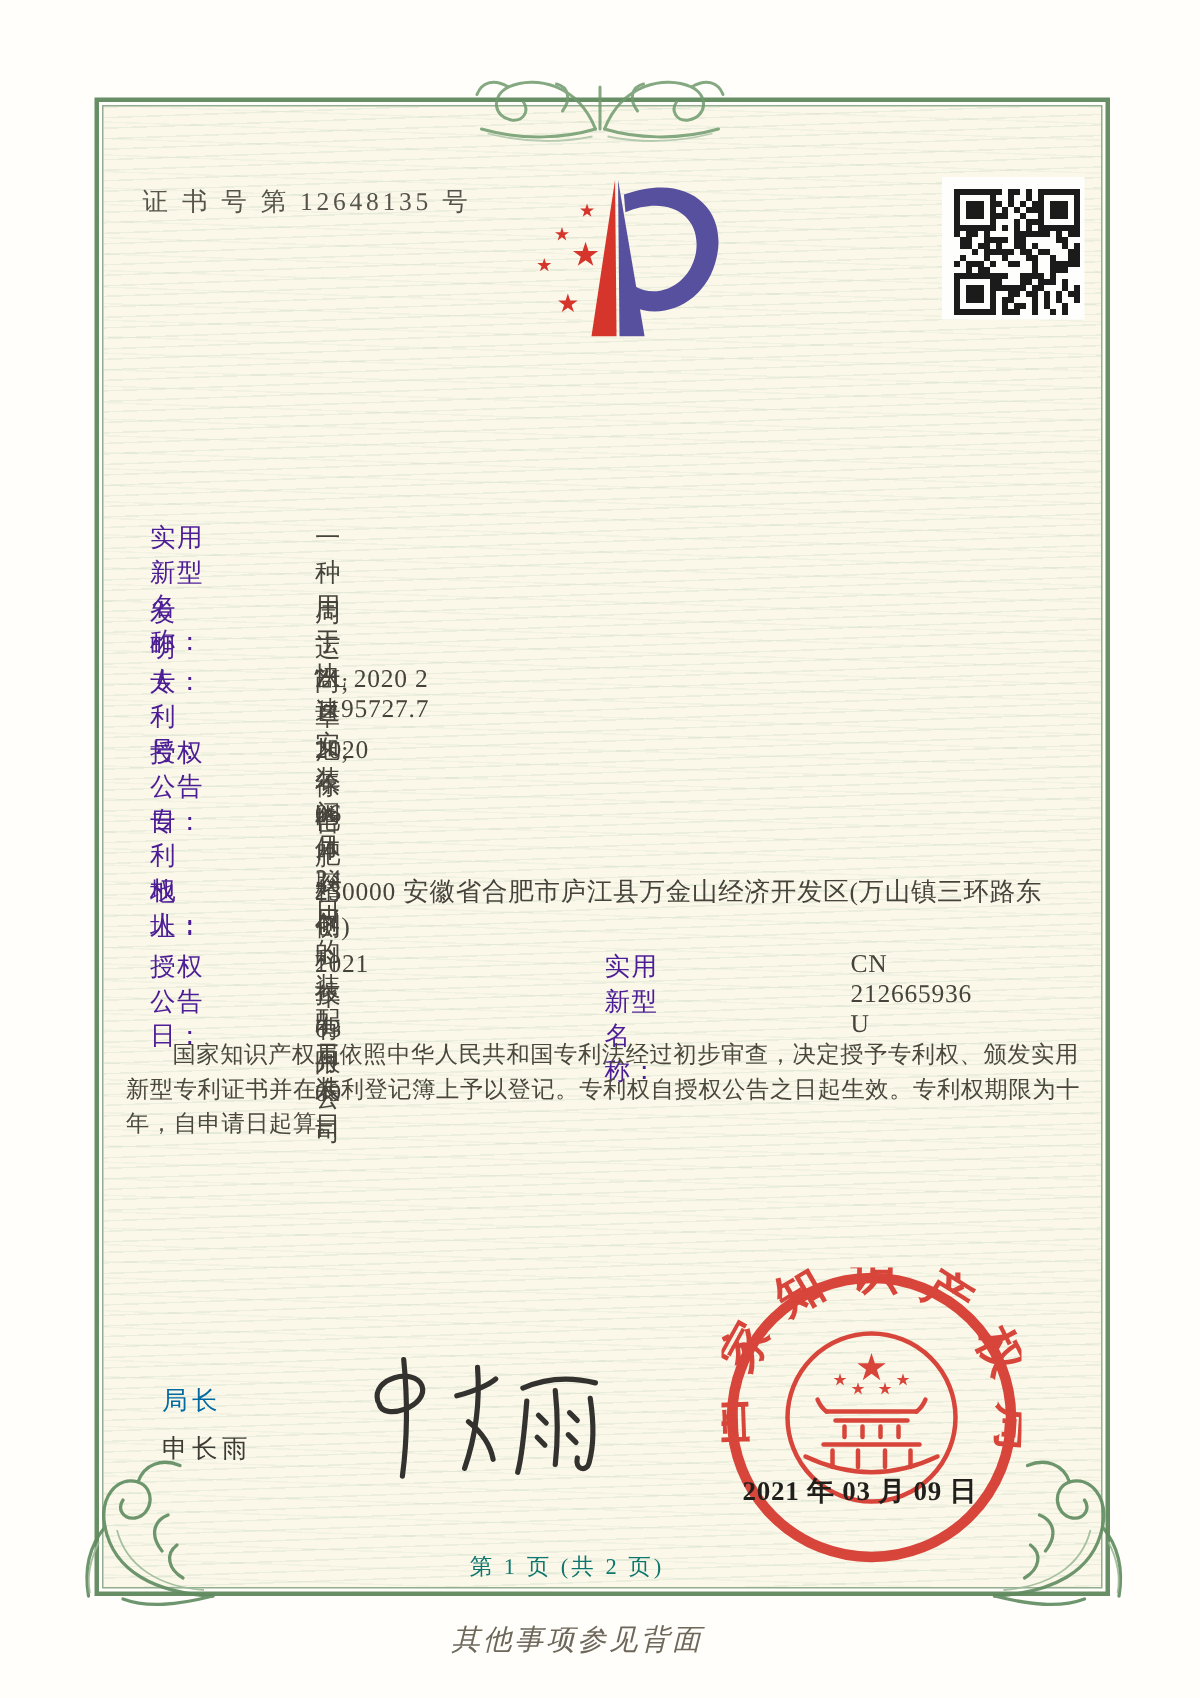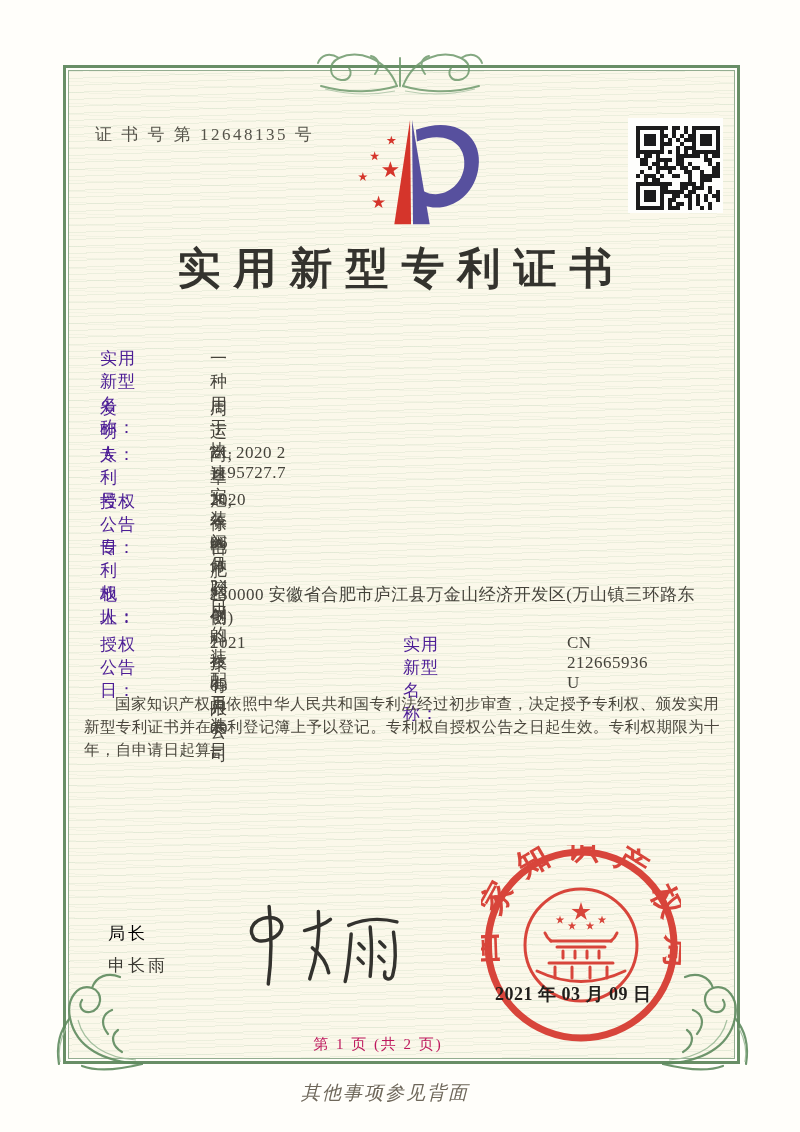--- a/index.html
+++ b/index.html
@@ -28,28 +28,28 @@
   .cert-no{left:95px;top:123px;font-size:17px;letter-spacing:2.5px;color:#55534a;}
   .title{left:63px;top:240px;width:677px;text-align:center;font-size:43px;font-weight:700;
          letter-spacing:13px;color:#34332e;}
   .row-label{position:absolute;left:100px;font-size:17px;letter-spacing:1px;color:#4c1d95;}
   .row-value{position:absolute;left:210px;font-size:17px;letter-spacing:0.5px;color:#45433b;}
   .addr-value{width:507px;line-height:23px;}
   .grant-no-label{left:403px;}
   .grant-no-value{left:567px;}
   .paragraphs{left:84px;top:692px;width:636px;font-size:15.5px;line-height:23px;color:#4a473d;}
   .paragraphs p{margin:0;text-indent:2em;letter-spacing:0.4px;}
-  .signer-title{left:108px;top:922px;font-size:17px;letter-spacing:3px;color:#000000;}
+  .signer-title{left:108px;top:922px;font-size:17px;letter-spacing:3px;color:#0369a1;}
   .signer-name{left:108px;top:954px;font-size:17px;letter-spacing:3px;color:#3d3b34;}
   .signature{left:232px;top:896px;}
   .seal{left:481px;top:845px;opacity:0.93;}
   .seal-date{left:495px;top:982px;width:150px;font-size:18px;font-weight:700;
              color:#201f1c;letter-spacing:0.5px;white-space:nowrap;}
   .page-num{left:63px;top:1035px;width:630px;text-align:center;font-size:15px;
-            letter-spacing:2px;color:#be185d;}
+            letter-spacing:2px;color:#0f766e;}
   .back-note{left:0;top:1080px;width:770px;text-align:center;font-size:19px;
              font-style:italic;letter-spacing:2px;color:#6e675a;}
   .qr-bg{left:628px;top:118px;width:95px;height:95px;background:#fefefc;}
   .logo{left:338px;top:114px;}
   .orn-top{left:315px;top:44px;}
   .orn-bl{left:46px;top:972px;}
   .orn-br{left:659px;top:972px;transform:scaleX(-1);}
 </style>
 </head>
 <body>
@@ -362,21 +362,20 @@
       <rect x="20" y="80" width="4" height="4" fill="#1b1b1b"></rect>
       <rect x="24" y="80" width="4" height="4" fill="#1b1b1b"></rect>
       <rect x="32" y="80" width="4" height="4" fill="#1b1b1b"></rect>
       <rect x="36" y="80" width="4" height="4" fill="#1b1b1b"></rect>
       <rect x="40" y="80" width="4" height="4" fill="#1b1b1b"></rect>
       <rect x="52" y="80" width="4" height="4" fill="#1b1b1b"></rect>
       <rect x="64" y="80" width="4" height="4" fill="#1b1b1b"></rect>
       <rect x="72" y="80" width="4" height="4" fill="#1b1b1b"></rect>
     </svg>
 
-  <div class="abs title">实用新型专利证书</div>
 
   <div class="abs" style="top:347px;">
     <span class="row-label">实用新型名称：</span>
     <span class="row-value">一种用于快速安装阀体胶皮的装配工装</span>
   </div>
   <div class="abs" style="top:397px;">
     <span class="row-label">发　明　人：</span>
     <span class="row-value">周运尚;章旭;徐艳</span>
   </div>
   <div class="abs" style="top:443px;">

